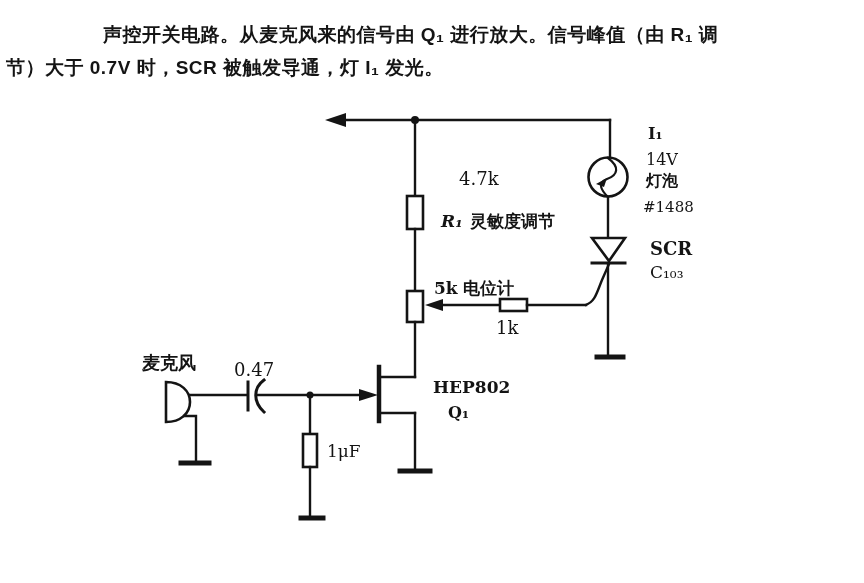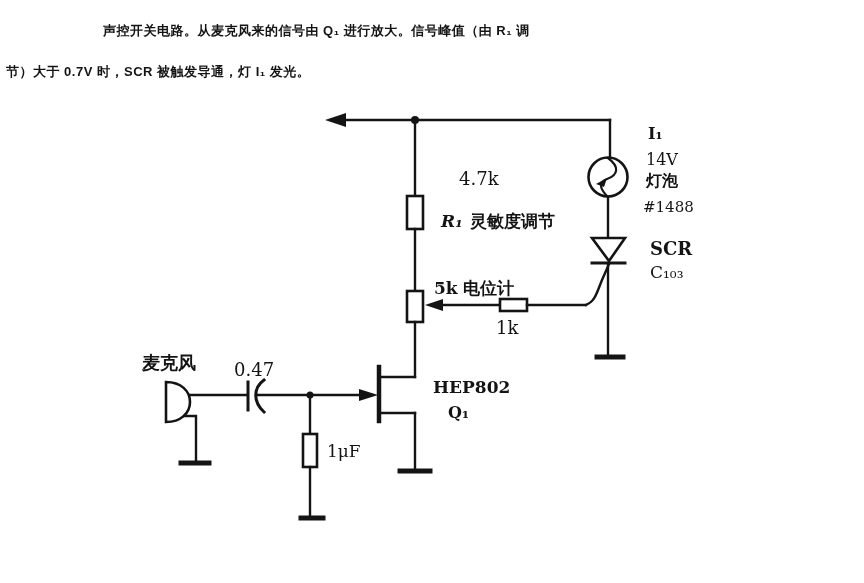--- a/index.html
+++ b/index.html
@@ -2,24 +2,24 @@
 <html><head>
 <meta charset="utf-8">
 <style>
   html,body{margin:0;padding:0;}
   body{
     width:864px;height:583px;background:#ffffff;position:relative;overflow:hidden;
     font-family:"Liberation Sans","DejaVu Sans",sans-serif;color:#141414;
   }
   .caption-line{
     position:absolute;white-space:nowrap;
-    font-weight:700;font-size:13px;letter-spacing:0.5px;color:#141414;
+    font-weight:700;font-size:19px;letter-spacing:0.5px;color:#141414;
   }
   #cap-line1{left:103px;top:22px;}
-  #cap-line2{left:6px;top:63px;}
+  #cap-line2{left:6px;top:55px;}
   svg{position:absolute;left:0;top:0;}
   svg text{fill:#141414;}
   .t-serif{font-family:"DejaVu Serif","Liberation Serif",serif;}
   .t-serif-b{font-family:"DejaVu Serif","Liberation Serif",serif;font-weight:700;}
   .t-serif-i{font-family:"DejaVu Serif","Liberation Serif",serif;font-style:italic;font-weight:700;}
   .t-hei{font-family:"Liberation Sans","DejaVu Sans",sans-serif;font-weight:700;}
 </style>
 </head>
 <body>
 

